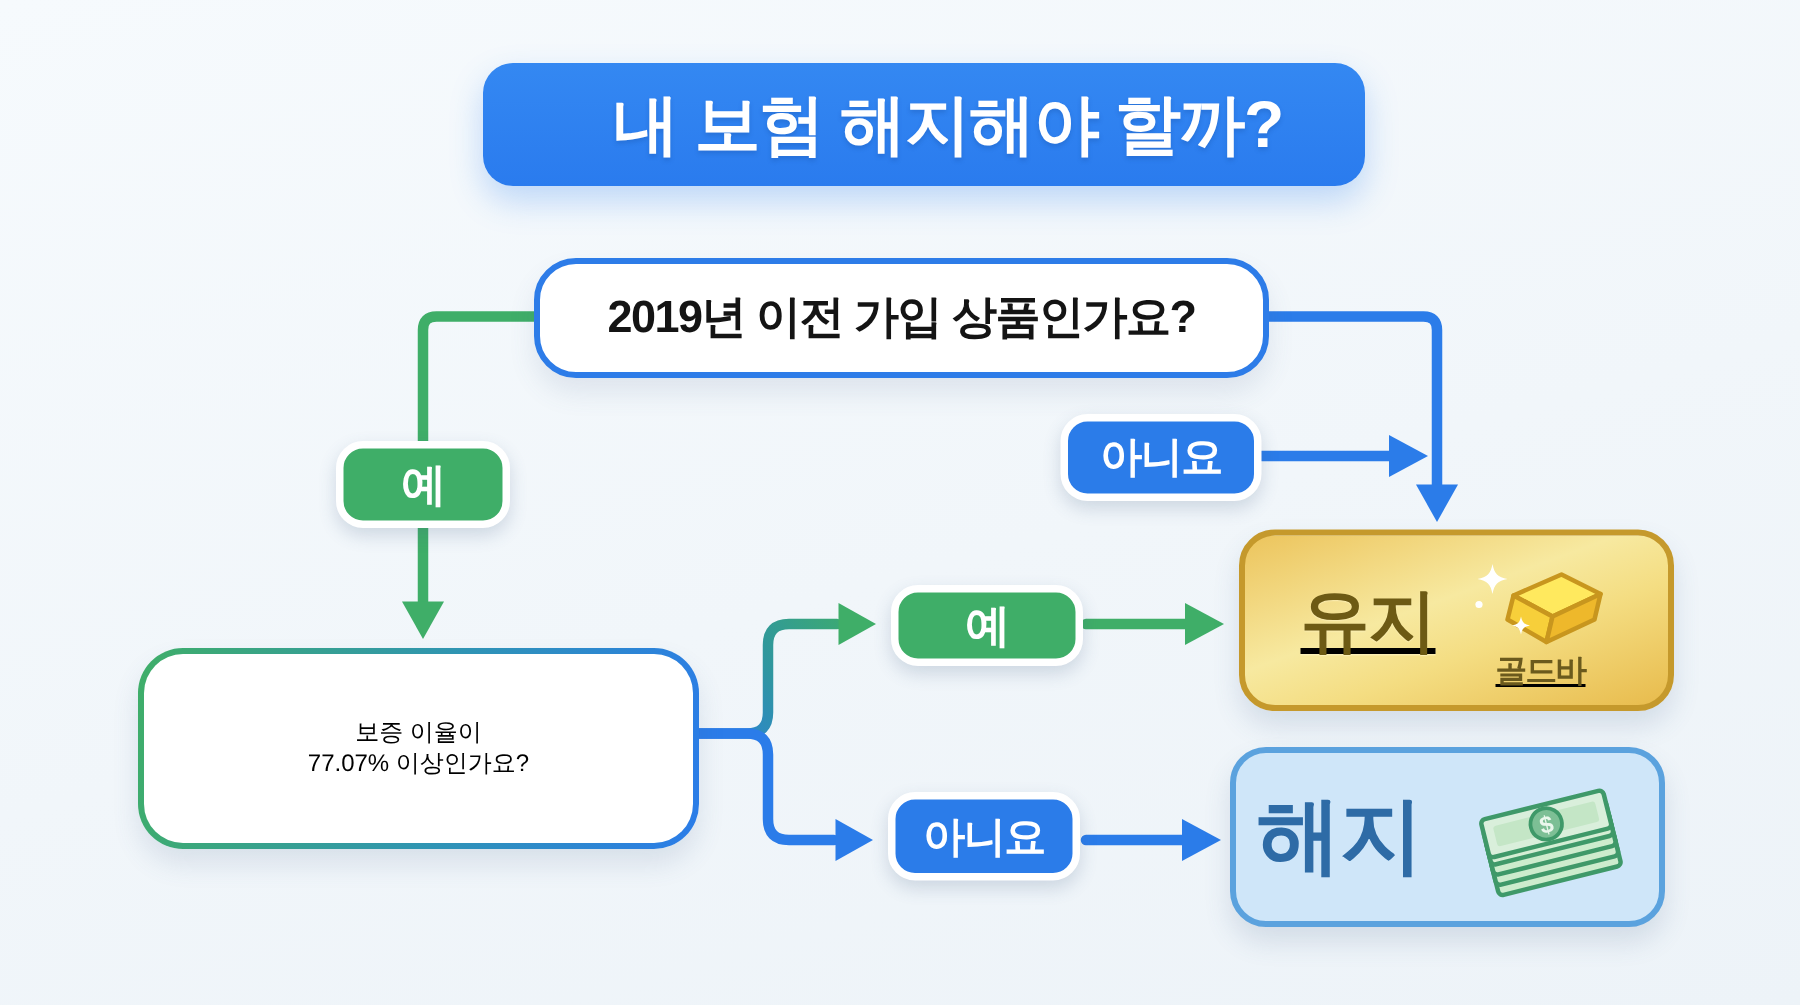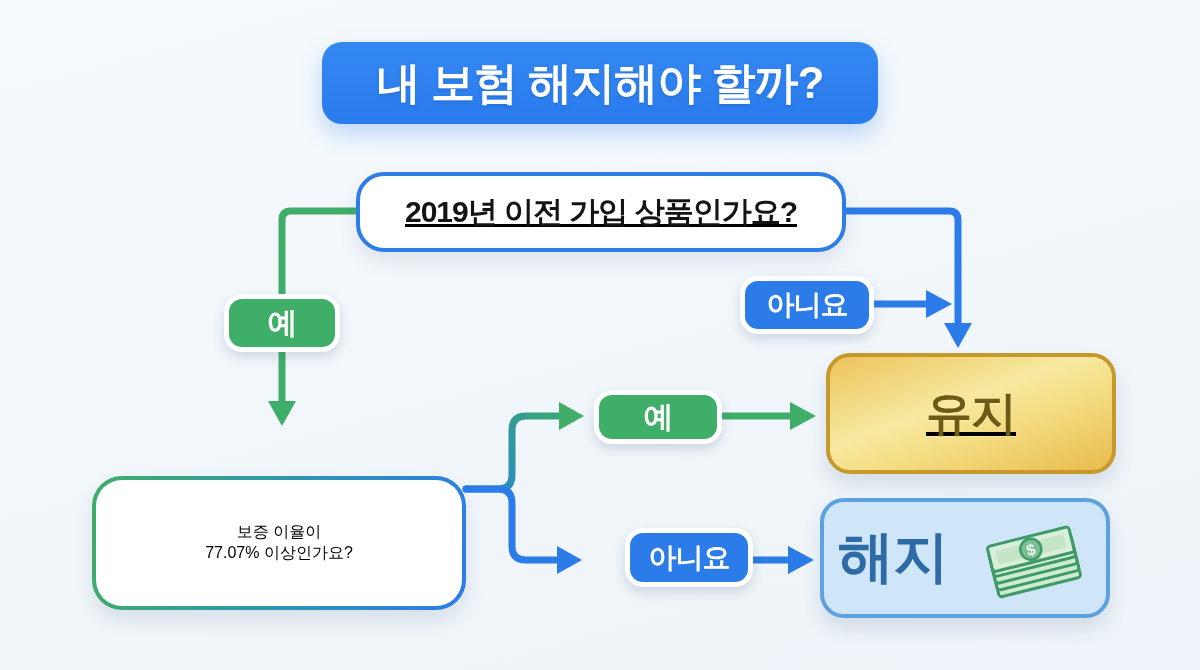--- a/index.html
+++ b/index.html
@@ -8,52 +8,52 @@
     background:linear-gradient(165deg,#f6fafd 0%,#f1f6fa 55%,#edf3f8 100%);
     font-family:"Liberation Sans","DejaVu Sans",sans-serif;
   }
   .connectors{position:absolute;left:0;top:0;width:1200px;height:670px;pointer-events:none;}
 
   .banner{
     position:absolute;left:322px;top:42px;width:556px;height:82px;
     background:linear-gradient(180deg,#3488f2 0%,#2a7bee 100%);
     border-radius:20px;display:flex;align-items:center;justify-content:center;
     box-shadow:0 10px 22px rgba(46,128,240,.28);
+    padding-left:32px;
   }
   .banner span{color:#ffffff;font-size:44px;font-weight:bold;letter-spacing:-1px;
     text-shadow:0 2px 3px rgba(20,70,150,.25);}
 
   .qbox{
     position:absolute;background:#ffffff;border:4px solid #2d7ce8;border-radius:28px;
     display:flex;align-items:center;justify-content:center;flex-direction:column;
     box-shadow:0 10px 18px rgba(70,100,140,.12);
-    text-decoration:underline;
   }
   .q1{left:356px;top:172px;width:482px;height:72px;}
   .qbox .qtext{color:#141414;font-size:30px;font-weight:bold;letter-spacing:-1px;line-height:40px;}
 
   .q2wrap{
     position:absolute;left:92px;top:432px;width:374px;height:134px;
     background:linear-gradient(100deg,#3fae68 0%,#2f94b4 55%,#2b7ce9 100%);
     border-radius:30px;padding:0;box-shadow:0 10px 18px rgba(70,100,140,.14);
-    display:flex;align-items:stretch;justify-content:stretch;margin-top:44px;
+    display:flex;align-items:stretch;justify-content:stretch;
   }
   .q2inner{
     flex:1;margin:4px;background:#ffffff;border-radius:26px;
     display:flex;flex-direction:column;align-items:center;justify-content:center;
   }
 
   .badge{
     position:absolute;border:5px solid #ffffff;border-radius:18px;
     display:flex;align-items:center;justify-content:center;
     box-shadow:0 5px 12px rgba(60,90,130,.20);
   }
   .badge span{color:#ffffff;font-weight:bold;letter-spacing:-1px;}
   .badge.green{background:#3fae68;}
-  .badge.blue{background:#2b7ce9;margin-left:33px;}
+  .badge.blue{background:#2b7ce9;}
   .badge-yes1{left:224px;top:294px;width:106px;height:48px;}
   .badge-yes1 span{font-size:30px;}
   .badge-no1{left:707px;top:276px;width:124px;height:48px;}
   .badge-no1 span{font-size:28px;}
   .badge-yes2{left:594px;top:390px;width:118px;height:44px;}
   .badge-yes2 span{font-size:30px;}
   .badge-no2{left:592px;top:528px;width:118px;height:49px;}
   .badge-no2 span{font-size:28px;}
 
   .outcome{
@@ -137,20 +137,31 @@
 
   <div class="badge green badge-yes2">
     <span>예</span>
   </div>
   <div class="badge blue badge-no2">
     <span>아니요</span>
   </div>
 
   <div class="outcome keep">
     <span class="keep-label">유지</span>
+    <div class="icon-col">
+      <svg width="96" height="64" viewBox="0 0 96 64">
+        <polygon points="30,24 62,10 88,23 56,38" fill="#ffe95e" stroke="#c8961e" stroke-width="3" stroke-linejoin="round"></polygon>
+        <polygon points="30,24 56,38 52,55 26,40" fill="#f7cf3a" stroke="#c8961e" stroke-width="3" stroke-linejoin="round"></polygon>
+        <polygon points="56,38 88,23 84,40 52,55" fill="#eeb82b" stroke="#c8961e" stroke-width="3" stroke-linejoin="round"></polygon>
+        <path d="M16 3 C17.2 9.5 19.5 11.8 26 13 C19.5 14.2 17.2 16.5 16 23 C14.8 16.5 12.5 14.2 6 13 C12.5 11.8 14.8 9.5 16 3 Z" fill="#ffffff"></path>
+        <path d="M35 38 C35.8 42 37.2 43.4 41 44 C37.2 44.6 35.8 46 35 50 C34.2 46 32.8 44.6 29 44 C32.8 43.4 34.2 42 35 38 Z" fill="#ffffff"></path>
+        <circle cx="7" cy="30" r="2.4" fill="#ffffff"></circle>
+      </svg>
+      <span class="gold-caption">골드바</span>
+    </div>
   </div>
 
   <div class="outcome cancel">
     <span class="cancel-label">해지</span>
     <svg width="118" height="88" viewBox="0 0 118 88">
       <g transform="rotate(-14 59 44)">
         <rect x="17" y="50" width="84" height="24" rx="3" fill="#cdeccd" stroke="#3f9969" stroke-width="3"></rect>
         <rect x="17" y="43" width="84" height="24" rx="3" fill="#cdeccd" stroke="#3f9969" stroke-width="3"></rect>
         <rect x="17" y="36" width="84" height="24" rx="3" fill="#cdeccd" stroke="#3f9969" stroke-width="3"></rect>
         <rect x="17" y="29" width="84" height="24" rx="3" fill="#d4eed4" stroke="#3f9969" stroke-width="3"></rect>

